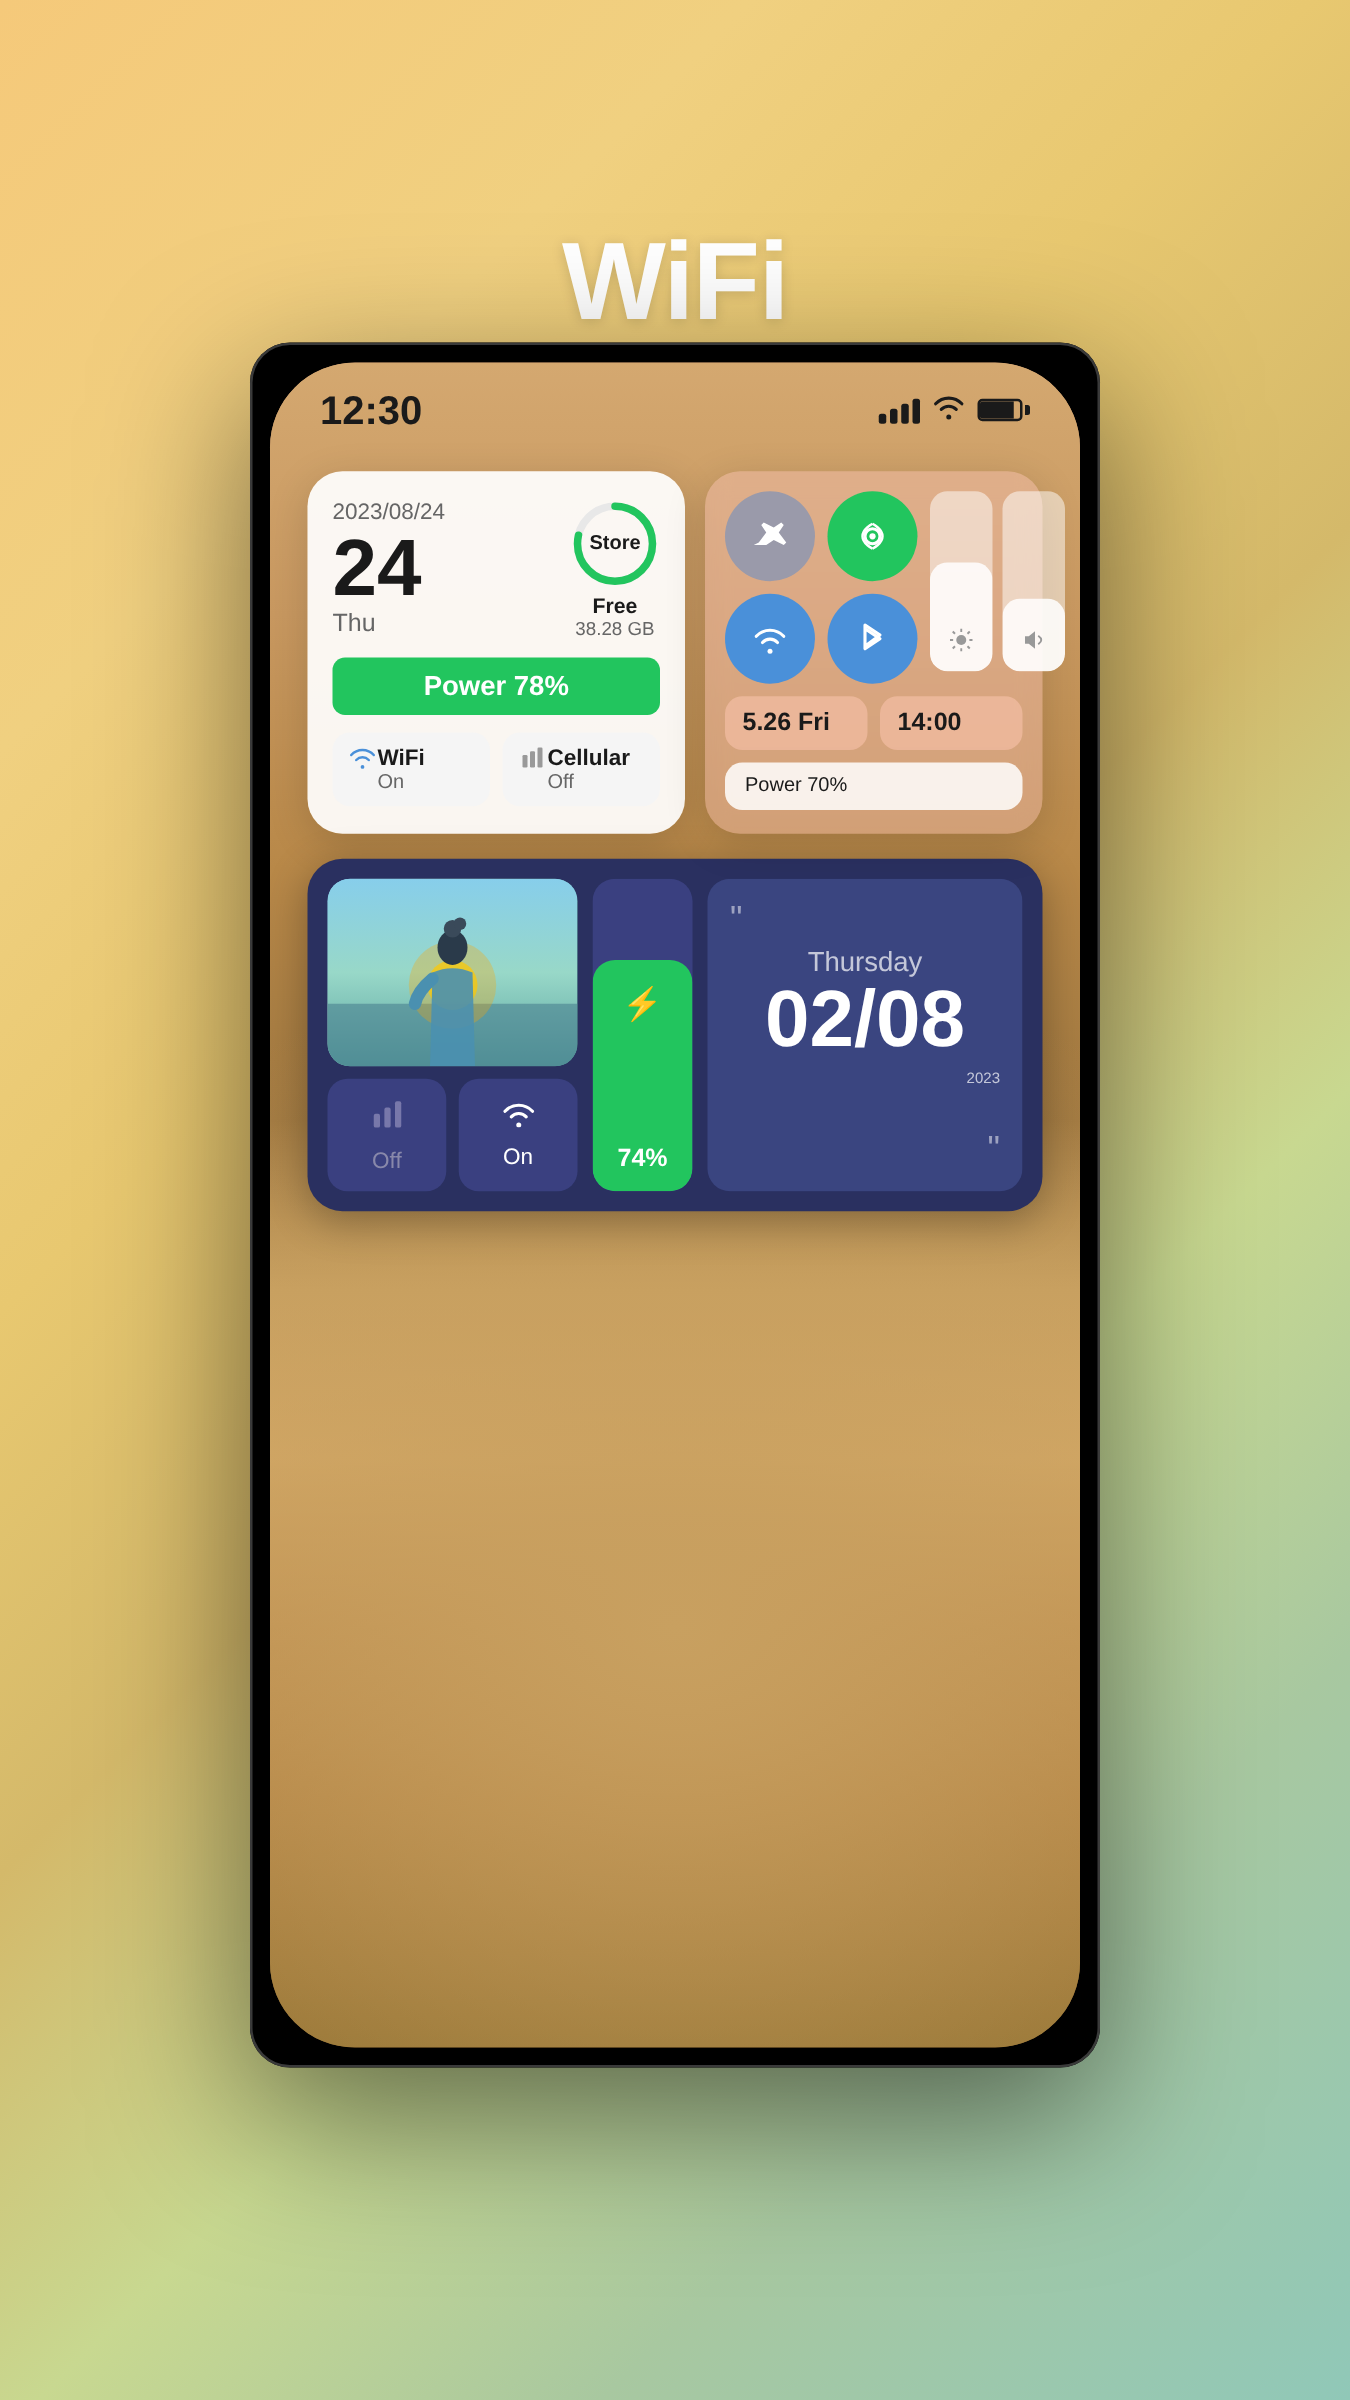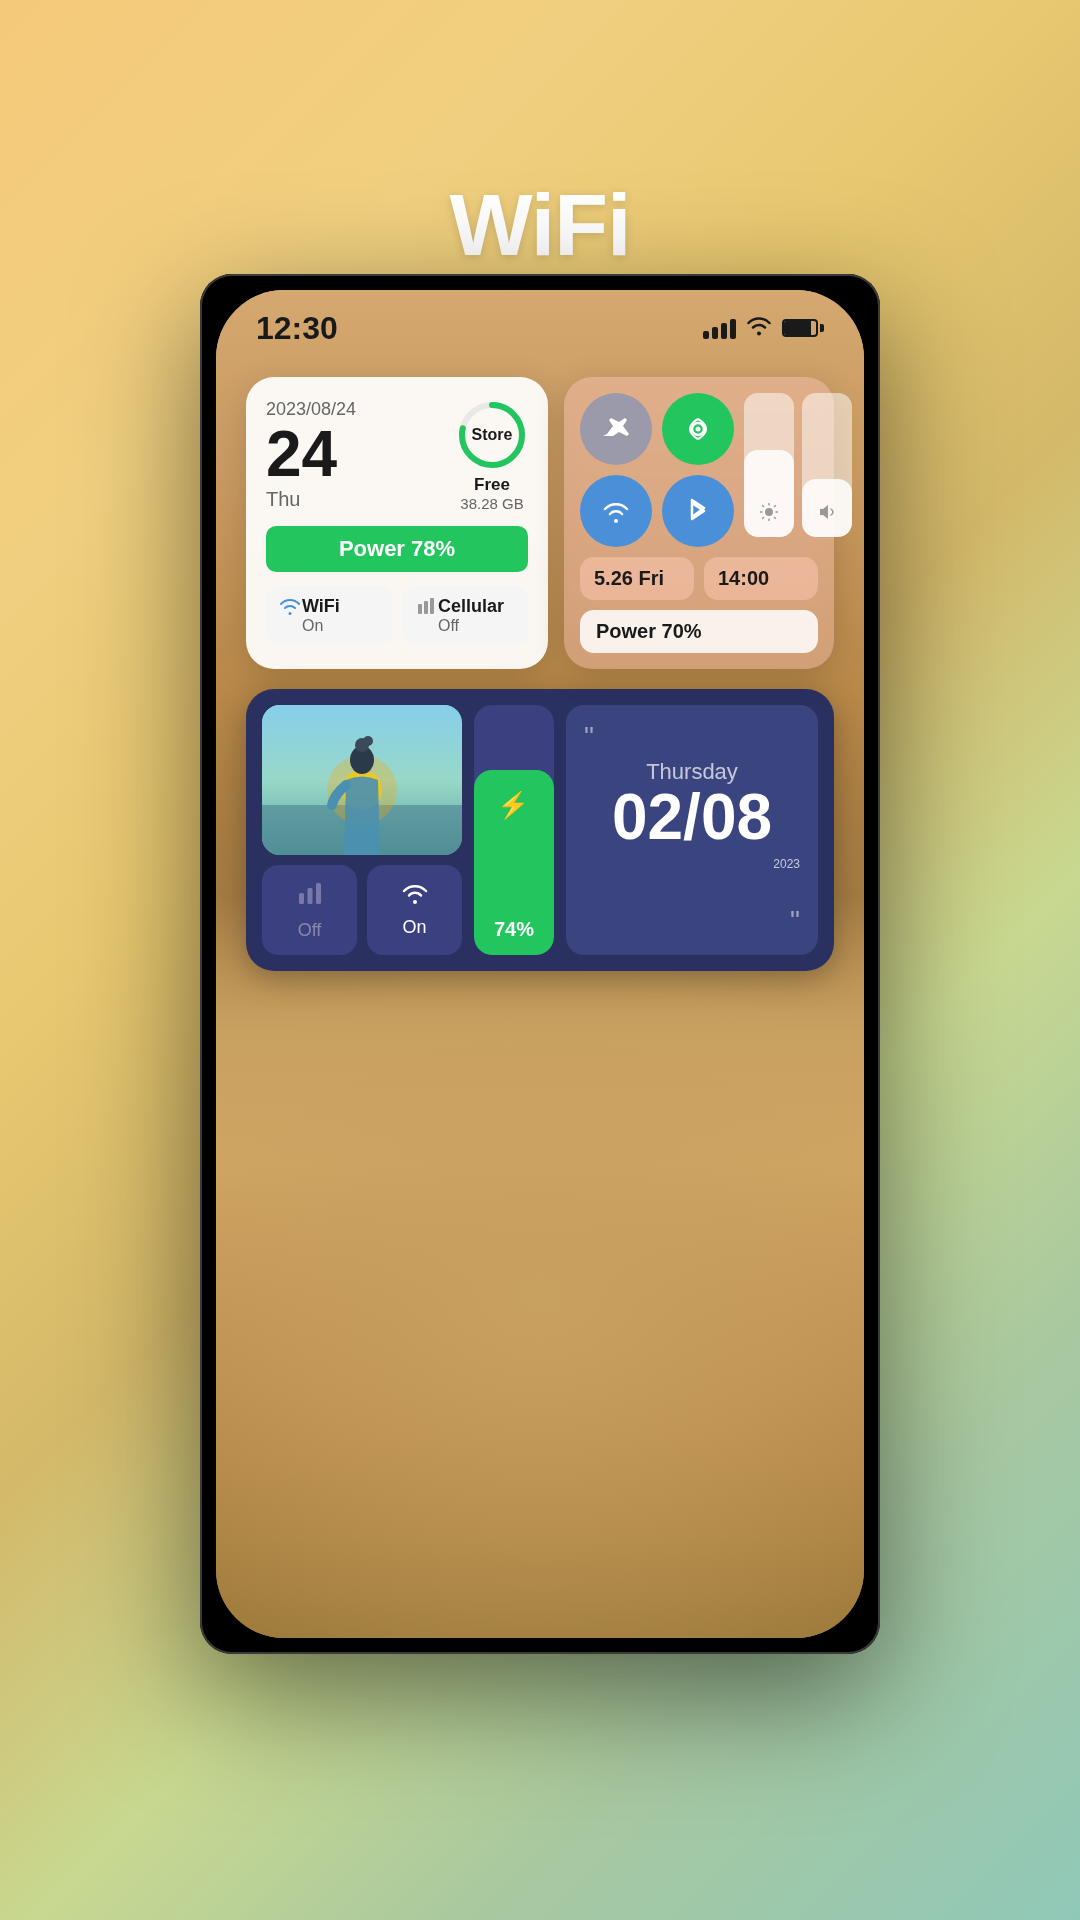--- a/index.html
+++ b/index.html
@@ -355,22 +355,22 @@
       padding: 10px 14px;
       font-size: 20px;
       font-weight: 600;
       color: #1a1a1a;
     }
 
     .control-power-bar {
       background: rgba(255,255,255,0.85);
       border-radius: 14px;
       padding: 10px 16px;
-      font-size: 20px;
-      font-weight: 700;
+      font-size: 16px;
+      font-weight: 400;
       color: #1a1a1a;
     }
 
     
     .widget-bottom {
       background: #2a3060;
       border-radius: 28px;
       padding: 16px;
       display: flex;
       gap: 12px;

